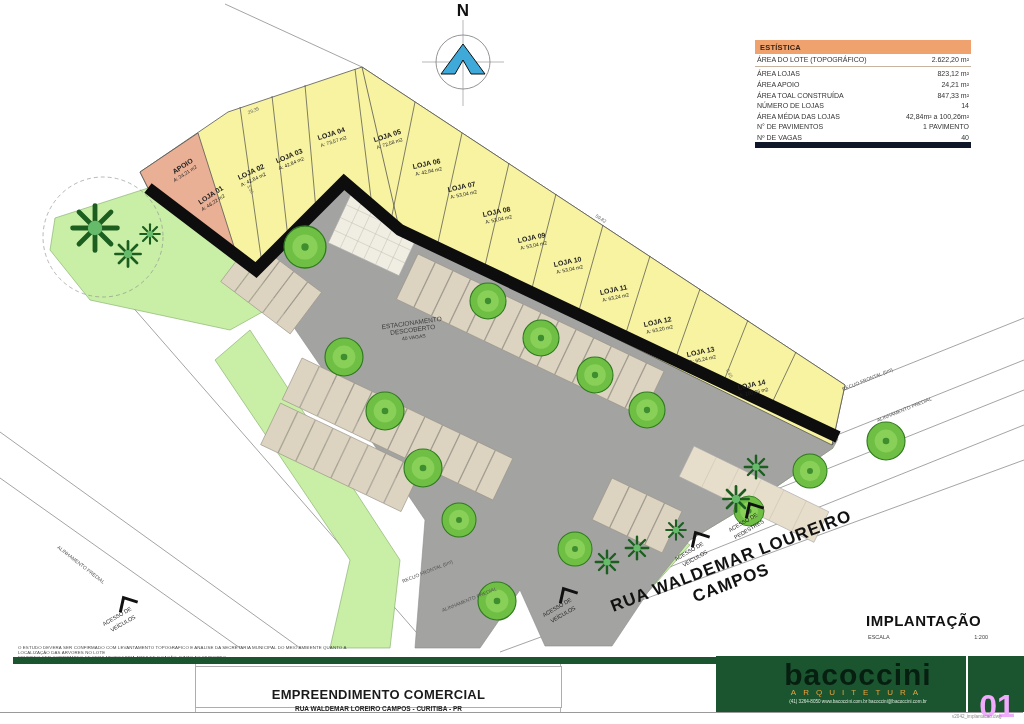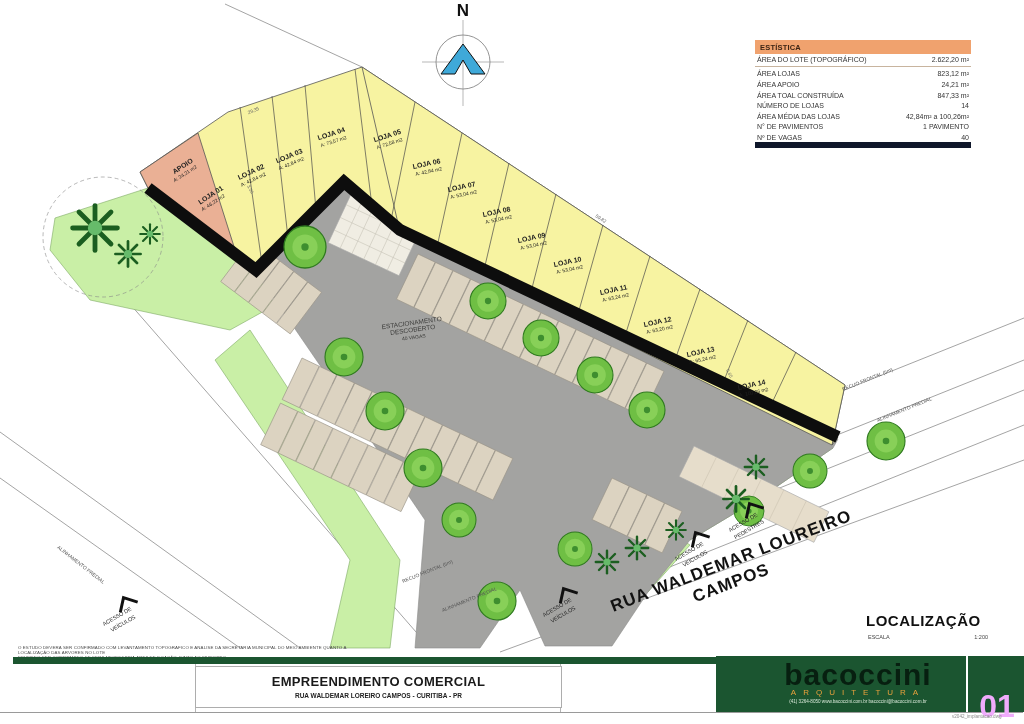--- a/index.html
+++ b/index.html
@@ -18,21 +18,21 @@
 
   
   .note{position:absolute;left:18px;top:645px;width:340px;font-size:4.4px;line-height:5.2px;
         color:#4a4a4a;letter-spacing:.1px;}
   .greenbar{position:absolute;left:13px;top:657px;width:1011px;height:7px;background:#1b5530;}
   .tb-strip{position:absolute;left:0;top:664px;width:1023px;height:48px;
             border-bottom:1px solid #9a9a9a;}
   .tb-vline{position:absolute;top:664px;height:48px;width:1px;background:#b5b5b5;}
   .project-box{position:absolute;left:195px;top:666px;width:365px;height:40px;
                border:1px solid #adadad;text-align:center;background:#fff;}
-  .project-title{font-weight:bold;font-size:13px;margin-top:7px;letter-spacing:.3px;}
+  .project-title{font-weight:bold;font-size:13px;margin-top:20px;letter-spacing:.3px;}
   .project-addr{font-weight:bold;font-size:6.5px;margin-top:3px;color:#222;}
   .firm-box{position:absolute;left:700px;top:656px;width:284px;height:56px;background:#1b5530;
             overflow:hidden;margin-left:16px;}
   .firm-name{font-weight:bold;font-size:30px;color:#071f10;text-align:center;margin-top:4px;
              letter-spacing:1px;line-height:30px;}
   .firm-tag{font-size:8px;color:#e8a13c;text-align:center;letter-spacing:7px;font-weight:normal;
             margin-top:-2px;}
   .firm-contact{font-size:4.6px;color:#d8e8d8;text-align:center;margin-top:2px;}
   .sheetnum-box{position:absolute;left:966px;top:656px;width:58px;height:56px;background:#1b5530;
                 border-left:2px solid #fff;display:flex;align-items:center;justify-content:center;}
@@ -341,21 +341,21 @@
       <span>Nº DE VAGAS</span>
       <span class="v">40</span>
     </div>
   </div>
 
   <div class="note">
     <div>O ESTUDO DEVERÁ SER CONFIRMADO COM LEVANTAMENTO TOPOGRÁFICO E ANÁLISE DA SECRETARIA MUNICIPAL DO MEIO AMBIENTE QUANTO A LOCALIZAÇÃO DAS ÁRVORES NO LOTE</div>
     <div>DEVENDO SER CONFIRMADO SE SERÁ NECESSÁRIA ÁREA DE DOAÇÃO JUNTO AO MUNICÍPIO</div>
   </div>
 
-  <div class="sheet-title">LOCALIZAÇÃO</div>
+  <div class="sheet-title">IMPLANTAÇÃO</div>
   <div class="scale-row">
     <span>ESCALA</span>
     <span>1:200</span>
   </div>
 
   <div class="greenbar"></div>
   <div class="tb-strip"></div>
   <div class="tb-vline" style="left:195px;"></div>
   <div class="tb-vline" style="left:560px;"></div>
 

